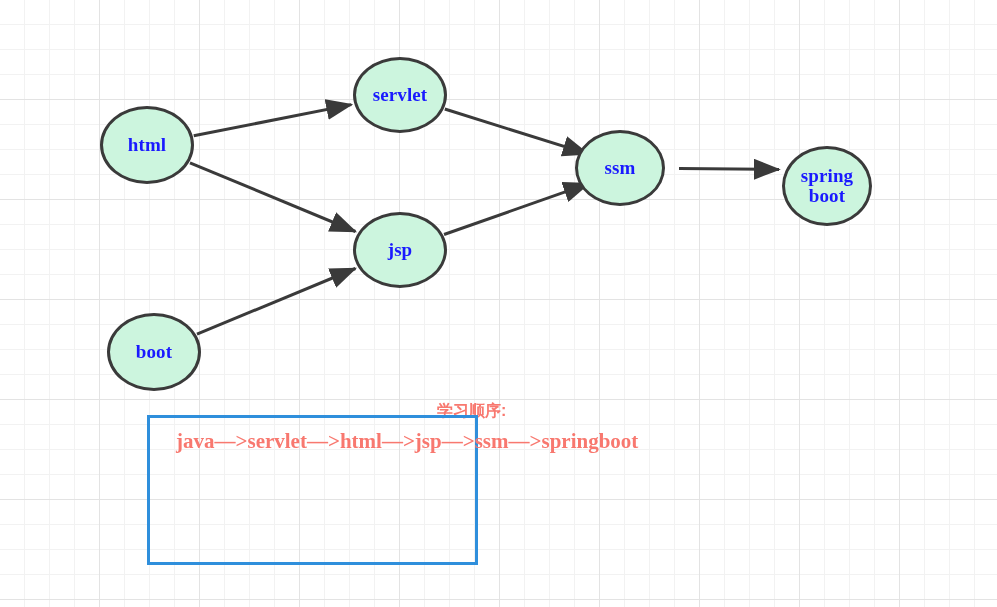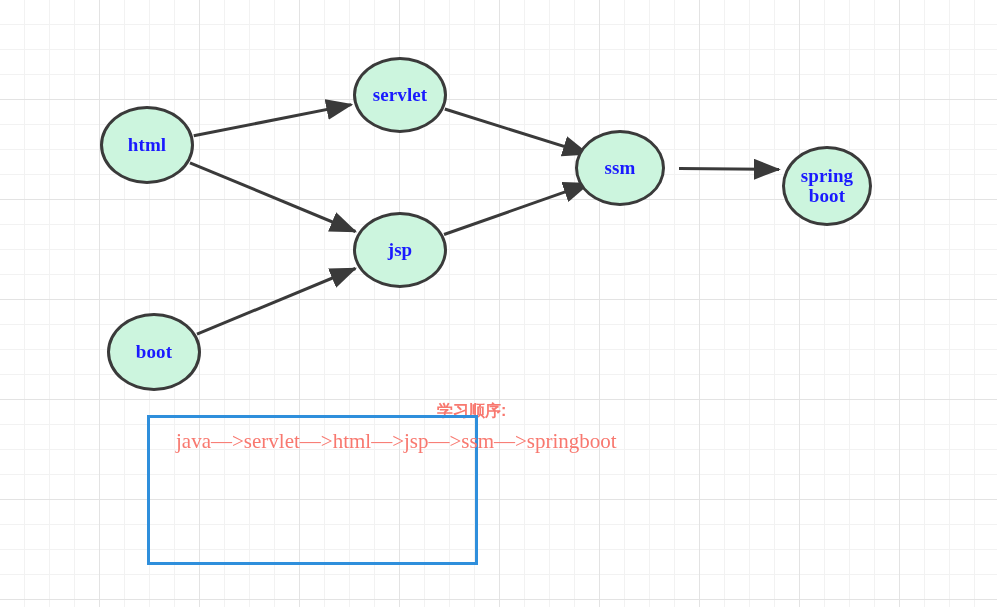--- a/index.html
+++ b/index.html
@@ -65,21 +65,21 @@
   }
   .order-box {
     position: absolute;
     box-sizing: border-box;
     border: 3px solid #2f8fdc;
     background: transparent;
   }
   .paths {
     position: absolute;
     color: #f8786f;
-    font-weight: normal;
+    font-weight: bold;
     font-size: 21px;
     font-family: "Liberation Serif", serif;
     white-space: nowrap;
     line-height: 26px;
   }
   .path-line {
     display: block;
     white-space: nowrap;
   }
 </style>

